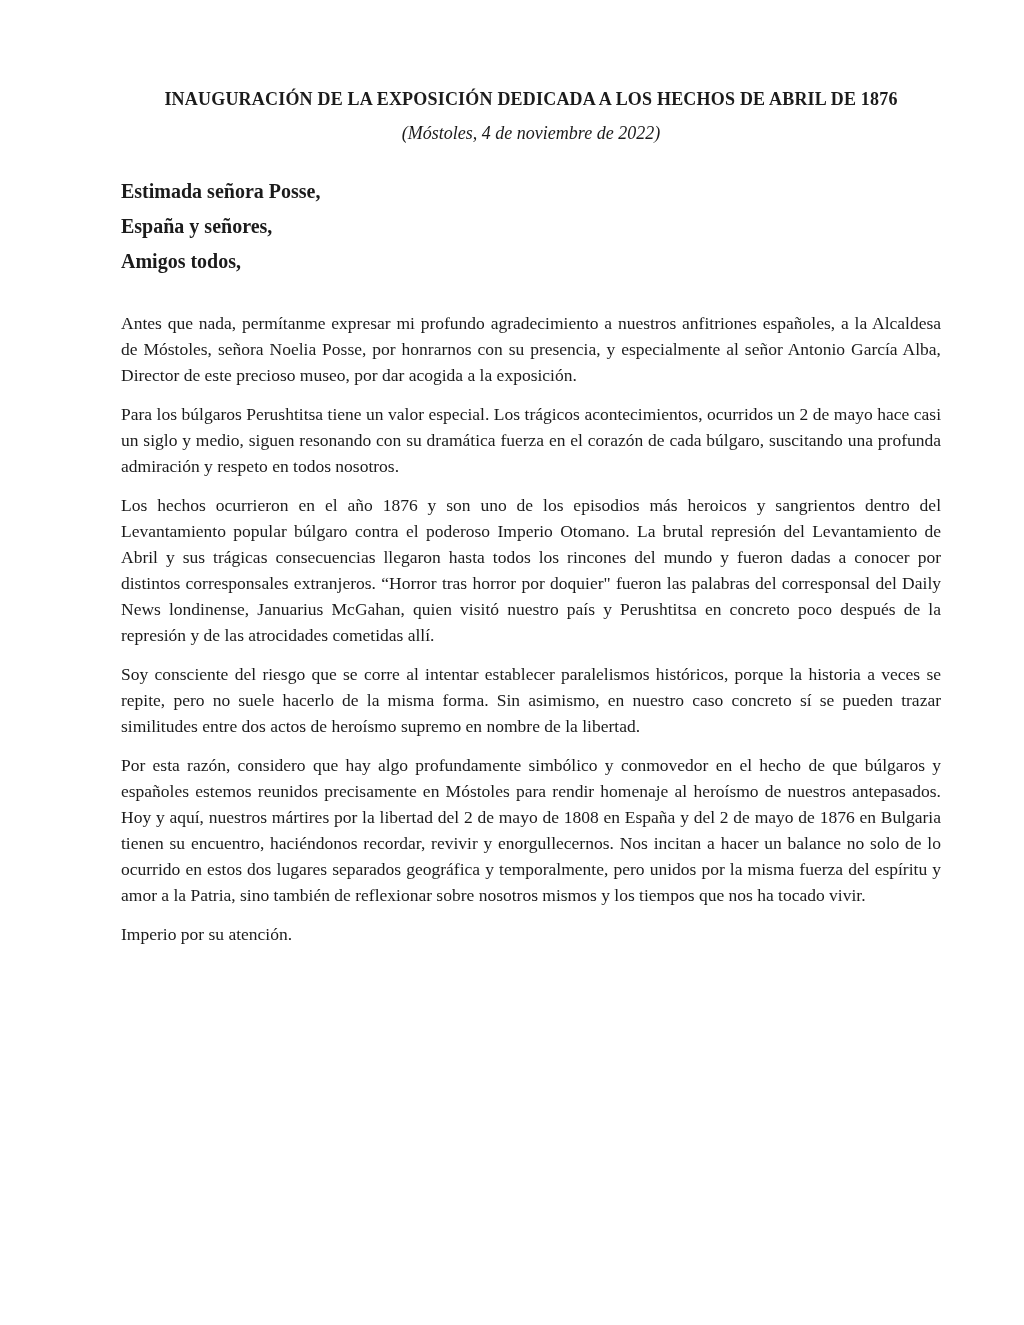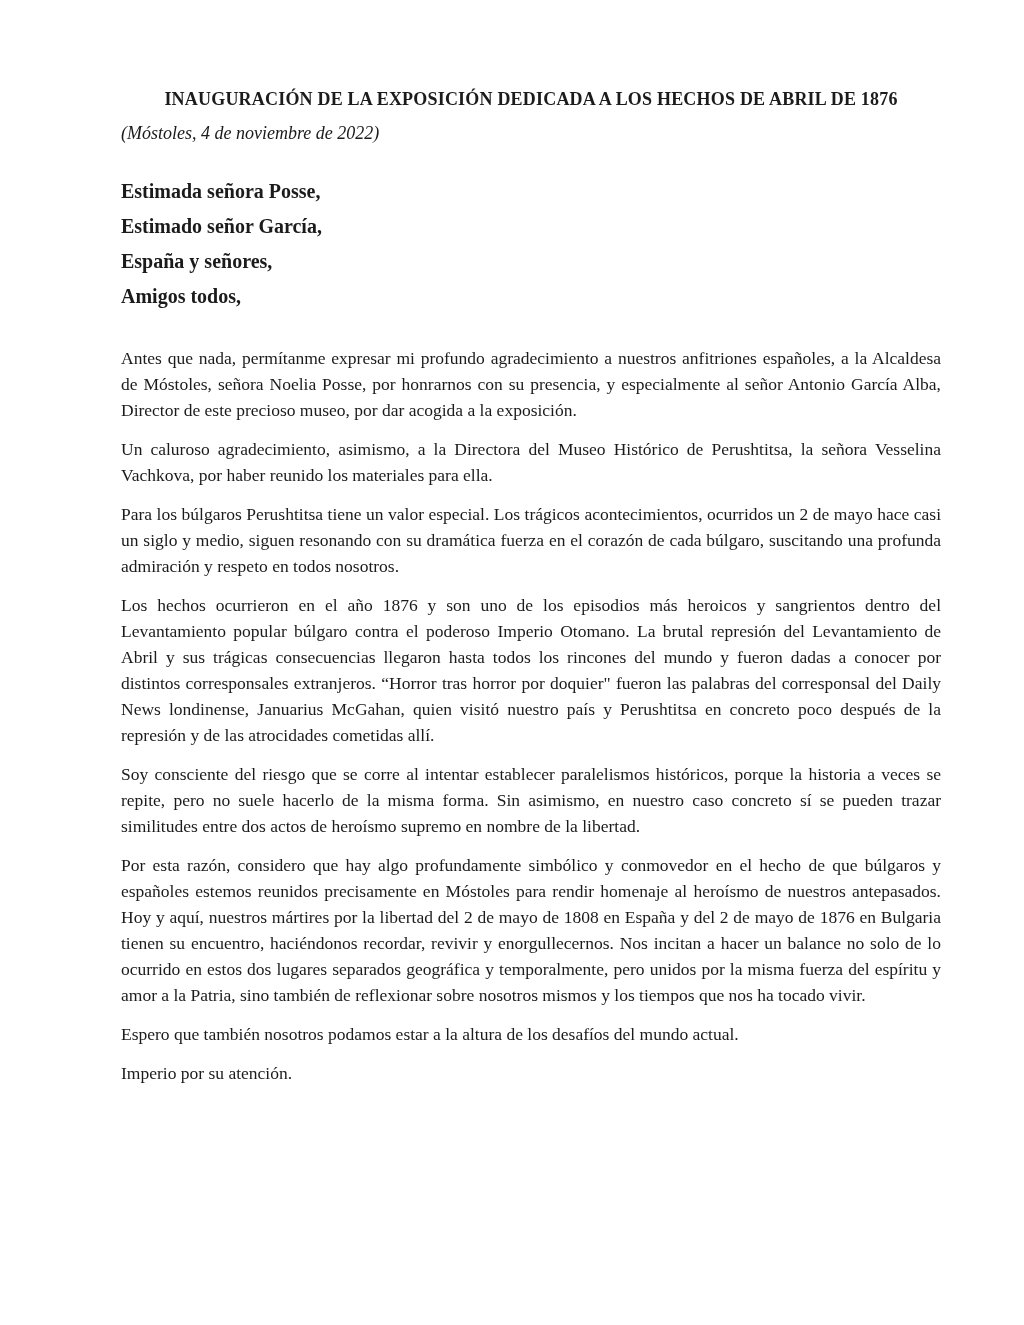--- a/index.html
+++ b/index.html
@@ -19,20 +19,21 @@
     overflow: hidden;
   }
   .doc-title {
     text-align: center;
     font-weight: bold;
     font-size: 18px;
     line-height: 30px;
     letter-spacing: 0.2px;
   }
   .dateline {
+    text-align: center;
     font-style: italic;
     font-size: 18px;
     line-height: 26px;
     margin-top: 6px;
   }
   .salutations {
     margin-top: 32px;
   }
   .salutation {
     font-weight: bold;
@@ -59,29 +60,26 @@
 <div class="page">
 
   <div class="doc-title">
     <div>INAUGURACIÓN DE LA EXPOSICIÓN DEDICADA A LOS HECHOS DE ABRIL DE 1876</div>
   </div>
 
   <div class="dateline">(Móstoles, 4 de noviembre de 2022)</div>
 
   <div class="salutations">
     <p class="salutation">Estimada señora Posse,</p>
-    <p class="salutation">Estimado señor García,</p>
     <p class="salutation">España y señores,</p>
     <p class="salutation">Amigos todos,</p>
   </div>
 
   <div class="body-text">
     <p class="para">Antes que nada, permítanme expresar mi profundo agradecimiento a nuestros anfitriones españoles, a la Alcaldesa de Móstoles, señora Noelia Posse, por honrarnos con su presencia, y especialmente al señor Antonio García Alba, Director de este precioso museo, por dar acogida a la exposición.</p>
-    <p class="para">Un caluroso agradecimiento, asimismo, a la Directora del Museo Histórico de Perushtitsa, la señora Vesselina Vachkova, por haber reunido los materiales para ella.</p>
     <p class="para">Para los búlgaros Perushtitsa tiene un valor especial. Los trágicos acontecimientos, ocurridos un 2 de mayo hace casi un siglo y medio, siguen resonando con su dramática fuerza en el corazón de cada búlgaro, suscitando una profunda admiración y respeto en todos nosotros.</p>
     <p class="para">Los hechos ocurrieron en el año 1876 y son uno de los episodios más heroicos y sangrientos dentro del Levantamiento popular búlgaro contra el poderoso Imperio Otomano. La brutal represión del Levantamiento de Abril y sus trágicas consecuencias llegaron hasta todos los rincones del mundo y fueron dadas a conocer por distintos corresponsales extranjeros. “Horror tras horror por doquier" fueron las palabras del corresponsal del Daily News londinense, Januarius McGahan, quien visitó nuestro país y Perushtitsa en concreto poco después de la represión y de las atrocidades cometidas allí.</p>
     <p class="para">Soy consciente del riesgo que se corre al intentar establecer paralelismos históricos, porque la historia a veces se repite, pero no suele hacerlo de la misma forma. Sin asimismo, en nuestro caso concreto sí se pueden trazar similitudes entre dos actos de heroísmo supremo en nombre de la libertad.</p>
     <p class="para">Por esta razón, considero que hay algo profundamente simbólico y conmovedor en el hecho de que búlgaros y españoles estemos reunidos precisamente en Móstoles para rendir homenaje al heroísmo de nuestros antepasados. Hoy y aquí, nuestros mártires por la libertad del 2 de mayo de 1808 en España y del 2 de mayo de 1876 en Bulgaria tienen su encuentro, haciéndonos recordar, revivir y enorgullecernos. Nos incitan a hacer un balance no solo de lo ocurrido en estos dos lugares separados geográfica y temporalmente, pero unidos por la misma fuerza del espíritu y amor a la Patria, sino también de reflexionar sobre nosotros mismos y los tiempos que nos ha tocado vivir.</p>
-    <p class="para closing">Espero que también nosotros podamos estar a la altura de los desafíos del mundo actual.</p>
     <p class="para closing">Imperio por su atención.</p>
   </div>
 
 </div>
 
 </body></html>

